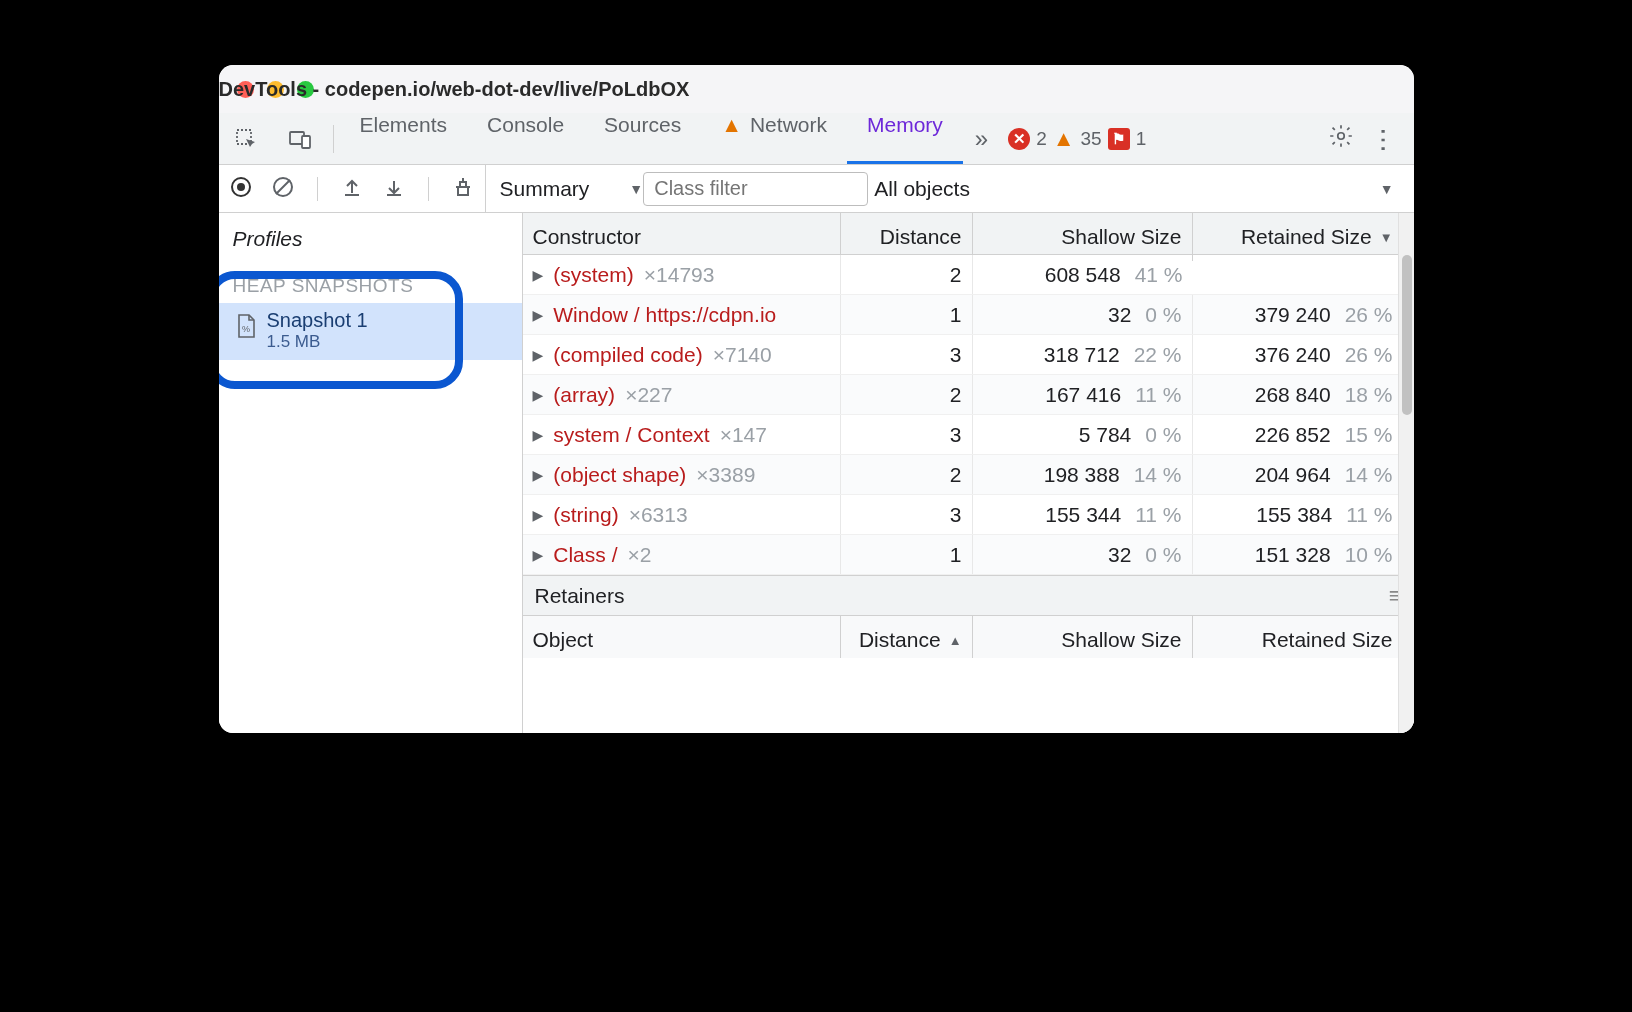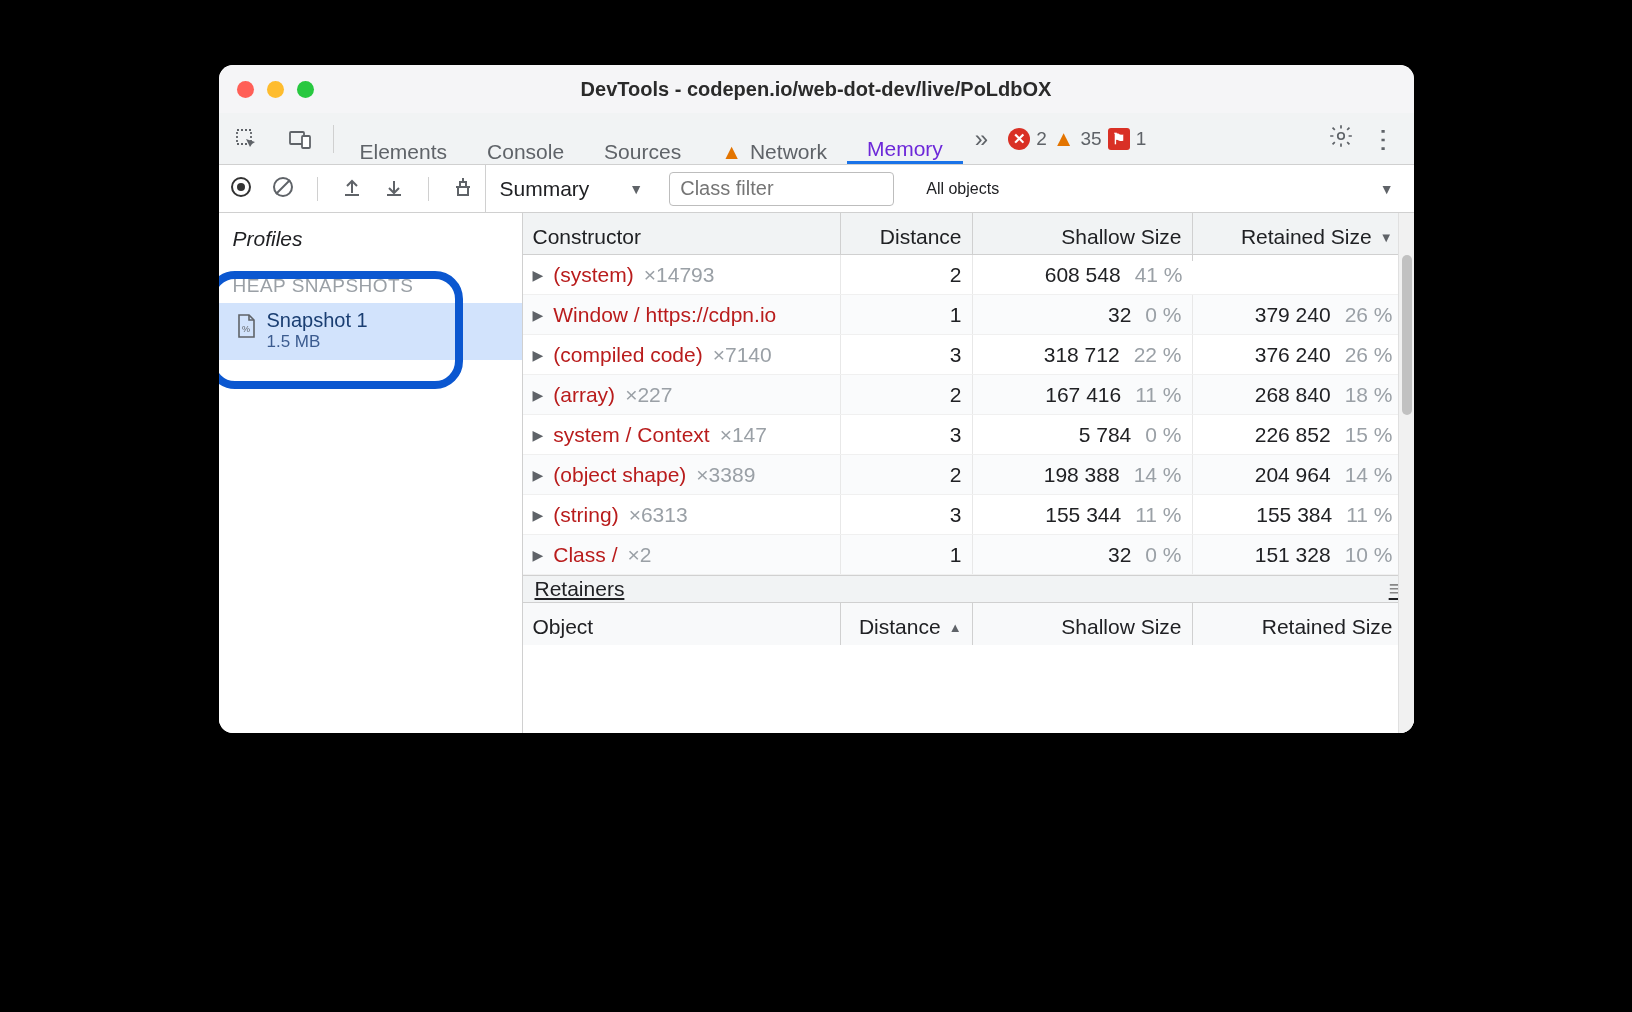--- a/index.html
+++ b/index.html
@@ -31,36 +31,36 @@
     border-top-left-radius: 14px;
     border-top-right-radius: 14px;
   }
   .traffic-lights { display: flex; gap: 13px; padding-left: 18px; }
   .tl { width: 17px; height: 17px; border-radius: 50%; }
   .tl.red { background: #ff5f57; }
   .tl.yellow { background: #febc2e; }
   .tl.green { background: #28c840; }
   .win-title {
     position: absolute; left: 0; right: 0;
-    text-align: center; font-size: 20px; font-weight: 600;
+    text-align: left; font-size: 20px; font-weight: 600;
     color: #2a2a2a; pointer-events: none;
   }
   
   .tabs-row {
     height: 52px;
     background: #f1f3f4;
     border-bottom: 1px solid #d0d0d0;
     display: flex;
     align-items: center;
     font-size: 21px;
     color: #5f6368;
   }
   .tab-ic { width: 54px; display:flex; justify-content:center; align-items:center; height:100%; }
   .tab-ic svg { width:24px; height:24px; stroke:#5f6368; fill:none; stroke-width:1.8; }
-  .tab-item { padding: 0 20px; height:100%; display:flex; align-items:flex-end; gap:8px; cursor:pointer; }
+  .tab-item { padding: 0 20px; height:100%; display:flex; align-items:flex-start; gap:8px; cursor:pointer; }
   .tab-item.active { color:#6d28d9; border-bottom:3px solid #1a73e8; font-weight:500; }
   .tab-item .warn-tri { color:#e37400; }
   .chevrons { padding:0 12px; font-size:24px; color:#5f6368; }
   .badges { display:flex; align-items:center; gap:6px; padding:0 8px; font-size:19px; }
   .circ { width:22px; height:22px; border-radius:50%; display:inline-flex; align-items:center; justify-content:center; color:#fff; font-weight:bold; font-size:15px; }
   .circ.err { background:#d93025; }
   .tri.warn { color:#e37400; font-size:22px; }
   .sq.iss { width:22px; height:22px; background:#d93025; color:#fff; display:inline-flex; align-items:center; justify-content:center; font-weight:bold; font-size:15px; border-radius:3px; }
   .right-icons { display:flex; align-items:center; gap:18px; padding:0 18px 0 10px; margin-left:auto; }
   .right-icons svg { width:26px; height:26px; stroke:#5f6368; fill:none; stroke-width:1.6; }
@@ -71,28 +71,28 @@
     border-bottom: 1px solid #d0d0d0;
     display: flex;
     align-items: center;
     background:#fff;
   }
   .tool-left { display:flex; align-items:center; height:100%; padding:0 10px; gap:18px; }
   .tool-left .sep { width:1px; height:24px; background:#d0d0d0; margin:0 4px; }
   .tool-ic svg { width:24px; height:24px; stroke:#5f6368; fill:none; stroke-width:2; }
   .tool-ic.record svg circle.outer { stroke:#333; }
   .tool-ic.record svg circle.inner { fill:#333; stroke:none; }
-  .tool-right { display:flex; align-items:center; gap:26px; padding:0 14px; border-left:1px solid #d0d0d0; height:100%; flex:1; }
+  .tool-right { display:flex; align-items:center; gap:0; padding:0 14px; border-left:1px solid #d0d0d0; height:100%; flex:1; }
   .summary-dd { display:flex; align-items:center; gap:40px; font-size:21px; color:#202124; cursor:pointer; }
   .summary-dd .tri-down { font-size:14px; color:#5f6368; }
   .class-filter {
     height:34px; width:225px; border:1px solid #bdbdbd; border-radius:4px;
     font-size:20px; padding:0 10px; color:#757575;
   }
-  .allobj-dd { display:flex; align-items:center; gap:14px; font-size:16px; color:#202124; cursor:pointer; margin-left:6px; }
+  .allobj-dd { display:flex; align-items:center; gap:14px; font-size:21px; color:#202124; cursor:pointer; margin-left:6px; }
   .spacer { flex:1; }
   .tri-down.far { font-size:14px; color:#5f6368; margin-right:6px; }
   
   .body { display:flex; height: 520px; }
   
   .sidebar { width: 304px; border-right:1px solid #d0d0d0; background:#fff; position:relative; }
   .side-heading { font-size:21px; padding:14px 14px 10px; color:#202124;font-style:italic; }
   .heap-label { font-size:19px; color:#9aa0a6; padding: 14px 14px 6px; letter-spacing:0.5px; }
   .snapshot-item {
     background:#d2e3fc; padding:6px 14px 8px 48px; position:relative;
@@ -129,21 +129,21 @@
   .td.ctor { gap:10px; }
   .disclosure { font-size:14px; color:#5f6368; }
   .ctor-name { color:#b91c1c; }
   .ctor-count { color:#9aa0a6; }
   .td.num { justify-content:flex-end; font-variant-numeric: tabular-nums; }
   .td.size { justify-content:flex-end; gap:14px; font-variant-numeric: tabular-nums; }
   .pct { color:#9aa0a6; }
   
   .retainers-bar {
     background:#f1f3f4; border-top:1px solid #d0d0d0; border-bottom:1px solid #d0d0d0;
-    height:28px; display:flex; align-items:center; justify-content:space-between; padding:0 12px;text-decoration:underline;
+    height:41px; display:flex; align-items:center; justify-content:space-between; padding:0 12px;
   }
   .retainers-bar .menu-ic { color:#888; font-size:22px; }
   .thead2 { background:#f8f9fa; border-bottom:1px solid #d0d0d0; height:42px; }
   .thead2 .th { background:#f8f9fa; }
   .retain-body { flex:1; background:#fff; }
   
   .scroll-track {
     position:absolute; right:0; top:0; width:16px; height:100%; background:#f1f1f1;
     border-left:1px solid #e0e0e0;
   }

